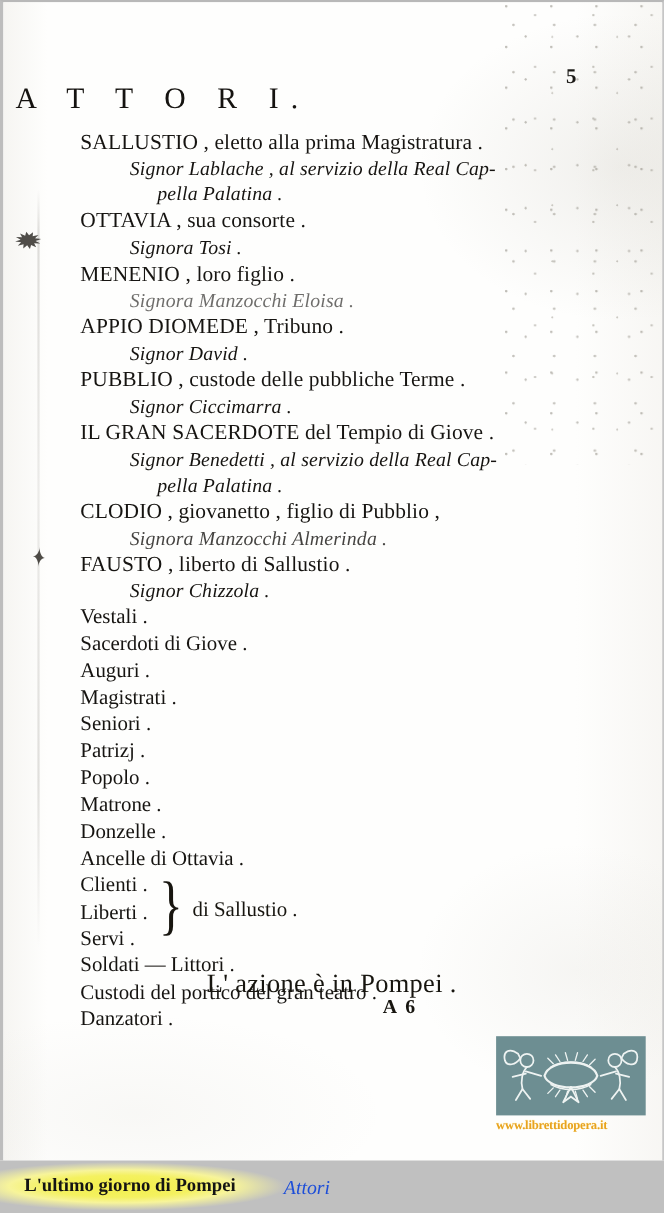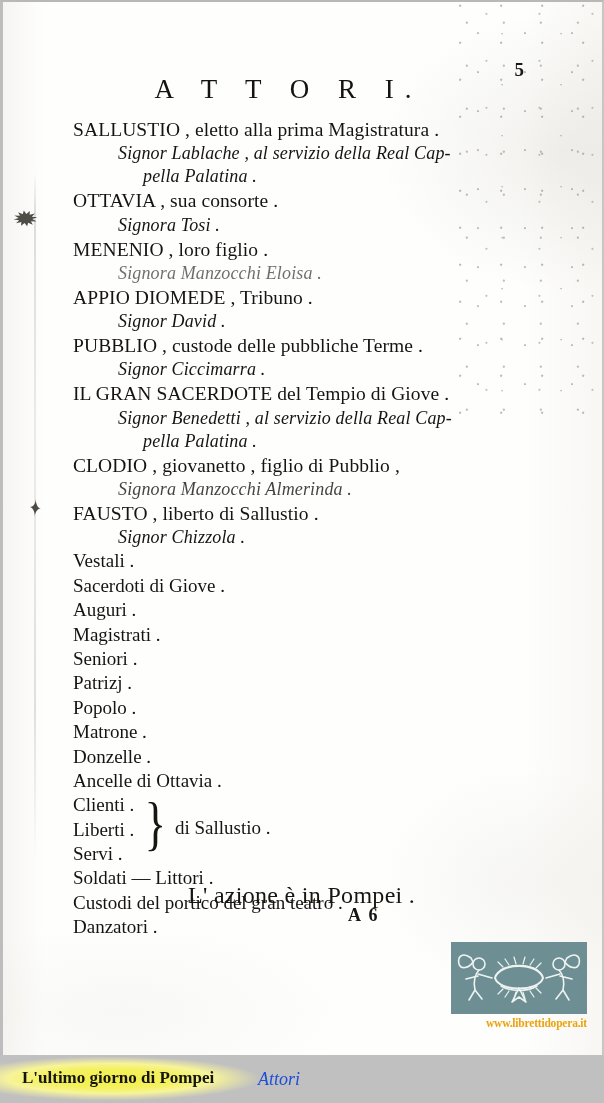--- a/index.html
+++ b/index.html
@@ -108,21 +108,21 @@
     position: absolute;
     right: 78px; top: 57px;
     font-size: 19px;
     font-weight: bold;
     color: #1b1916;
   }
   .heading {
     position: absolute;
     left: 0; top: 72px;
     width: 560px;
-    text-align: center;
+    text-align: left;
     font-size: 27px;
     letter-spacing: 11px;
     color: #151310;
     text-indent: 11px;
   }
   .cast {
     position: absolute;
     left: 0; top: 115px;
     width: 604px;
   }
@@ -202,21 +202,21 @@
   }
   .logo-box {
     width: 136px; height: 72px;
     background: #6d8e92;
     position: relative;
     overflow: hidden;
   }
   .logo-box svg { display: block; }
   .logo-url {
     margin-top: 3px;
-    text-align: right;
+    text-align: left;
     font-size: 11.5px;
     font-weight: bold;
     font-family: "Liberation Serif", serif;
     color: #e8a31e;
     letter-spacing: -0.2px;
     text-shadow:
        0.6px 0 0 #fffbe8, -0.6px 0 0 #fffbe8,
        0 0.6px 0 #fffbe8, 0 -0.6px 0 #fffbe8;
   }
 

